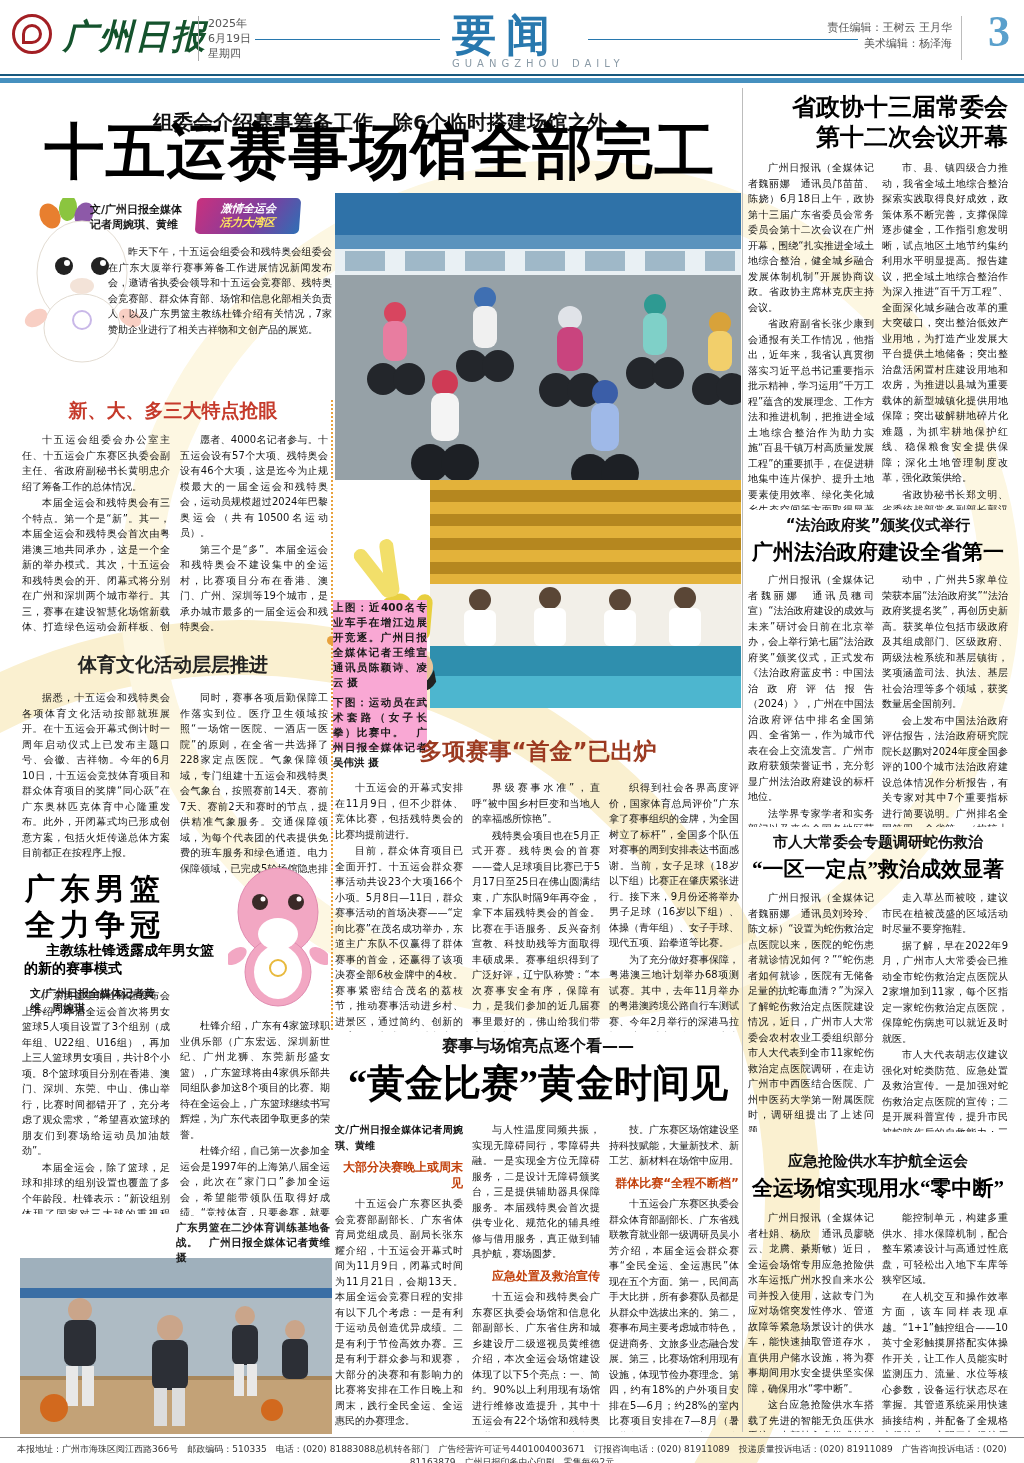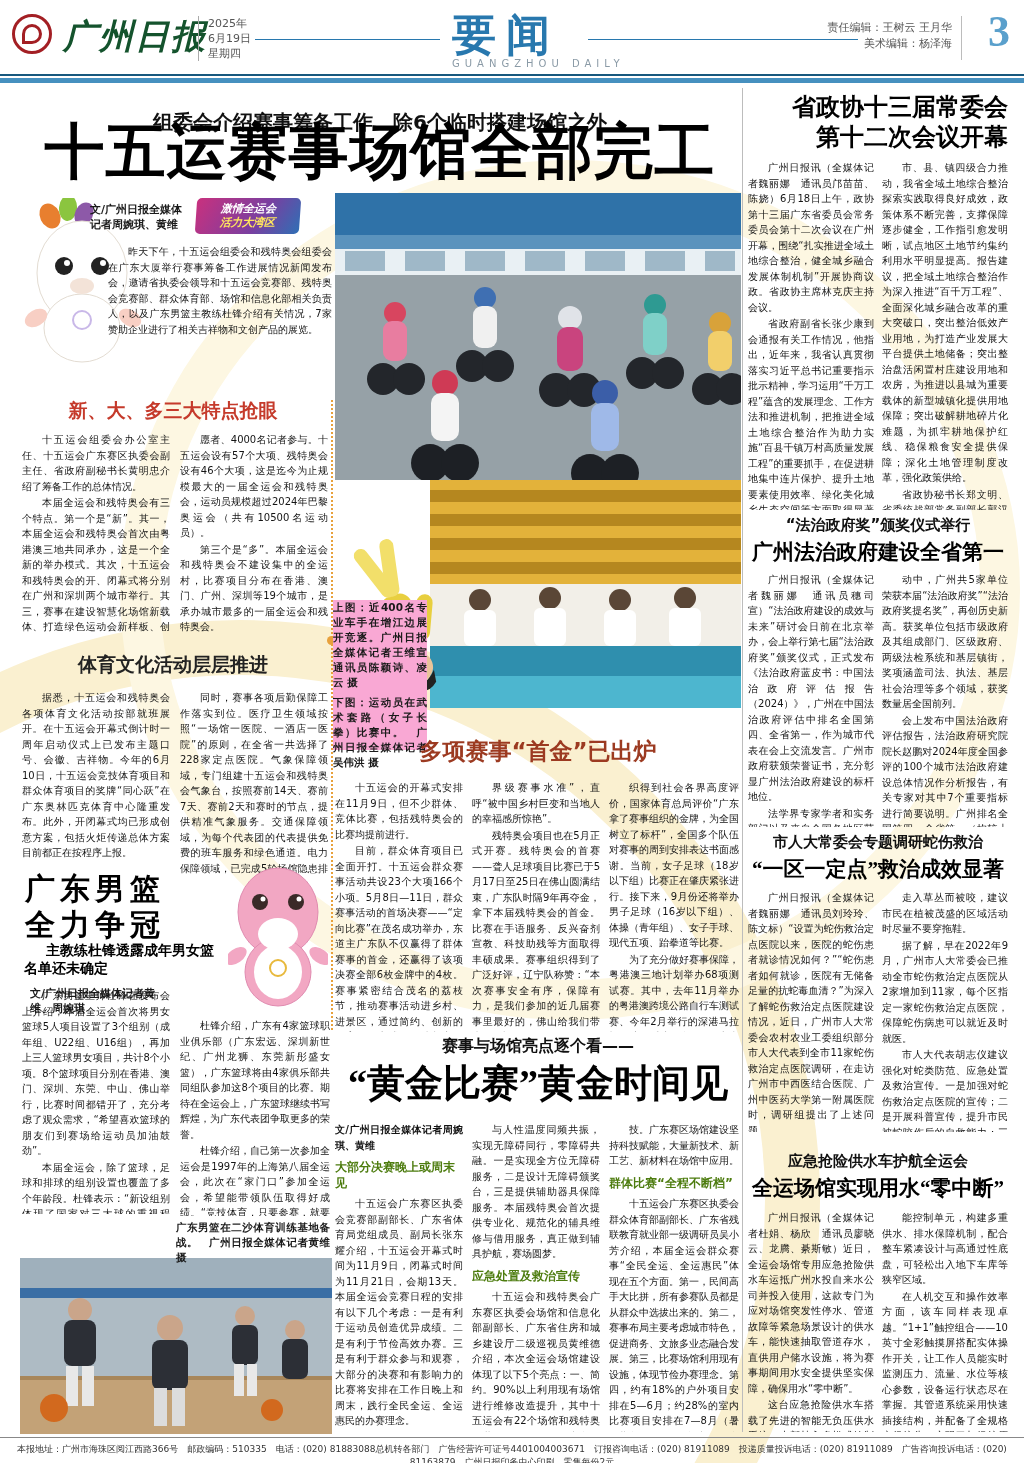--- a/index.html
+++ b/index.html
@@ -34,21 +34,21 @@
             text-align:center;color:#000;white-space:nowrap;}
   .rkicker{font-size:15px;font-weight:bold;text-align:center;color:#111;}
   .rhead{font-family:"Liberation Serif",serif;font-weight:900;font-size:24px;
          text-align:right;color:#000;line-height:30px;}
   .rhead2{font-family:"Liberation Serif",serif;font-weight:900;font-size:21px;
          text-align:center;color:#000;}
   
   .col{position:absolute;overflow:hidden;font-size:10px;line-height:15.5px;
        text-align:justify;color:#141414;}
   .para{text-indent:2em;margin:0 0 1px 0;}
-  .subhead{font-weight:bold;font-size:12px;text-align:left;margin:7px 0 5px 0;color:#4d7c0f;}
+  .subhead{font-weight:bold;font-size:12px;text-align:right;margin:7px 0 5px 0;color:#c2410c;}
   .byl{font-weight:bold;text-indent:0;margin:0 0 6px 0;}
   .caption{font-weight:bold;font-size:10.5px;line-height:15px;text-align:justify;}
   .bylineblk{font-size:11px;font-weight:bold;line-height:15px;}
   .subh2{font-weight:bold;font-size:14px;color:#000;}
   
   .vrule{width:1px;background:#bcbcbc;}
   .dotline{border-left:2px dotted #e8a13c;}
   .dot{width:9px;height:9px;border-radius:50%;background:#e8a13c;}
   .swoosh{border-radius:50%;z-index:0;}
   .badge{background:linear-gradient(120deg,#c9317e,#7a3fa0 60%,#2f6fb5);border-radius:5px;
@@ -152,21 +152,21 @@
     <circle cx="35" cy="39" r="2.5" fill="#fff"></circle>
       <circle cx="71" cy="39" r="2.5" fill="#fff"></circle>
     <ellipse cx="8" cy="96" rx="12" ry="7" fill="#f2a7c3" transform="rotate(-35 8 96)"></ellipse>
     <ellipse cx="92" cy="96" rx="12" ry="7" fill="#f2a7c3" transform="rotate(35 92 96)"></ellipse>
     <circle cx="50" cy="108" r="8" fill="none" stroke="#e8b93c" stroke-width="2"></circle>
   </svg>
 
   <div class="abs bighead2 z2" style="left:25px;top:869px;">广东男篮</div>
   <div class="abs bighead2 z2" style="left:25px;top:905px;">全力争冠</div>
   <div class="abs subh2 z2" style="left:46px;top:942px;">主教练杜锋透露成年男女篮</div>
-  <div class="abs subh2 z2" style="left:24px;top:960px;">名单还未确定</div>
+  <div class="abs subh2 z2" style="left:24px;top:960px;">的新的赛事模式</div>
   <div class="abs bylineblk z2" style="left:30px;top:986px;width:145px;">文/广州日报全媒体记者黄维、周婉琪</div>
   <div class="col z2" style="left:22px;top:988px;width:148px;height:226px;">
       <div class="para">广东男篮主帅杜锋在发布会上介绍，本届全运会首次将男女篮球5人项目设置了3个组别（成年组、U22组、U16组），再加上三人篮球男女项目，共计8个小项。8个篮球项目分别在香港、澳门、深圳、东莞、中山、佛山举行，比赛时间都错开了，充分考虑了观众需求，“希望喜欢篮球的朋友们到赛场给运动员加油鼓劲”。</div>
       <div class="para">本届全运会，除了篮球，足球和排球的组别设置也覆盖了多个年龄段。杜锋表示：“新设组别体现了国家对三大球的重视程度，对篮球项目储备后备人才是重大利好。”</div>
     </div>
   <div class="col z2" style="left:180px;top:1018px;width:150px;height:198px;">
       <div class="para">杜锋介绍，广东有4家篮球职业俱乐部（广东宏远、深圳新世纪、广州龙狮、东莞新彤盛女篮），广东篮球将由4家俱乐部共同组队参加这8个项目的比赛。期待在全运会上，广东篮球继续书写辉煌，为广东代表团争取更多的荣誉。</div>
       <div class="para">杜锋介绍，自己第一次参加全运会是1997年的上海第八届全运会，此次在“家门口”参加全运会，希望能带领队伍取得好成绩。“竞技体育，只要参赛，就要冲击冠军。希望广东队在篮球项目上能够‘大丰收’。”</div>
     </div>
   <div class="abs caption z2" style="left:176px;top:1220px;width:154px;">广东男篮在二沙体育训练基地备战。　广州日报全媒体记者黄维 摄</div>

